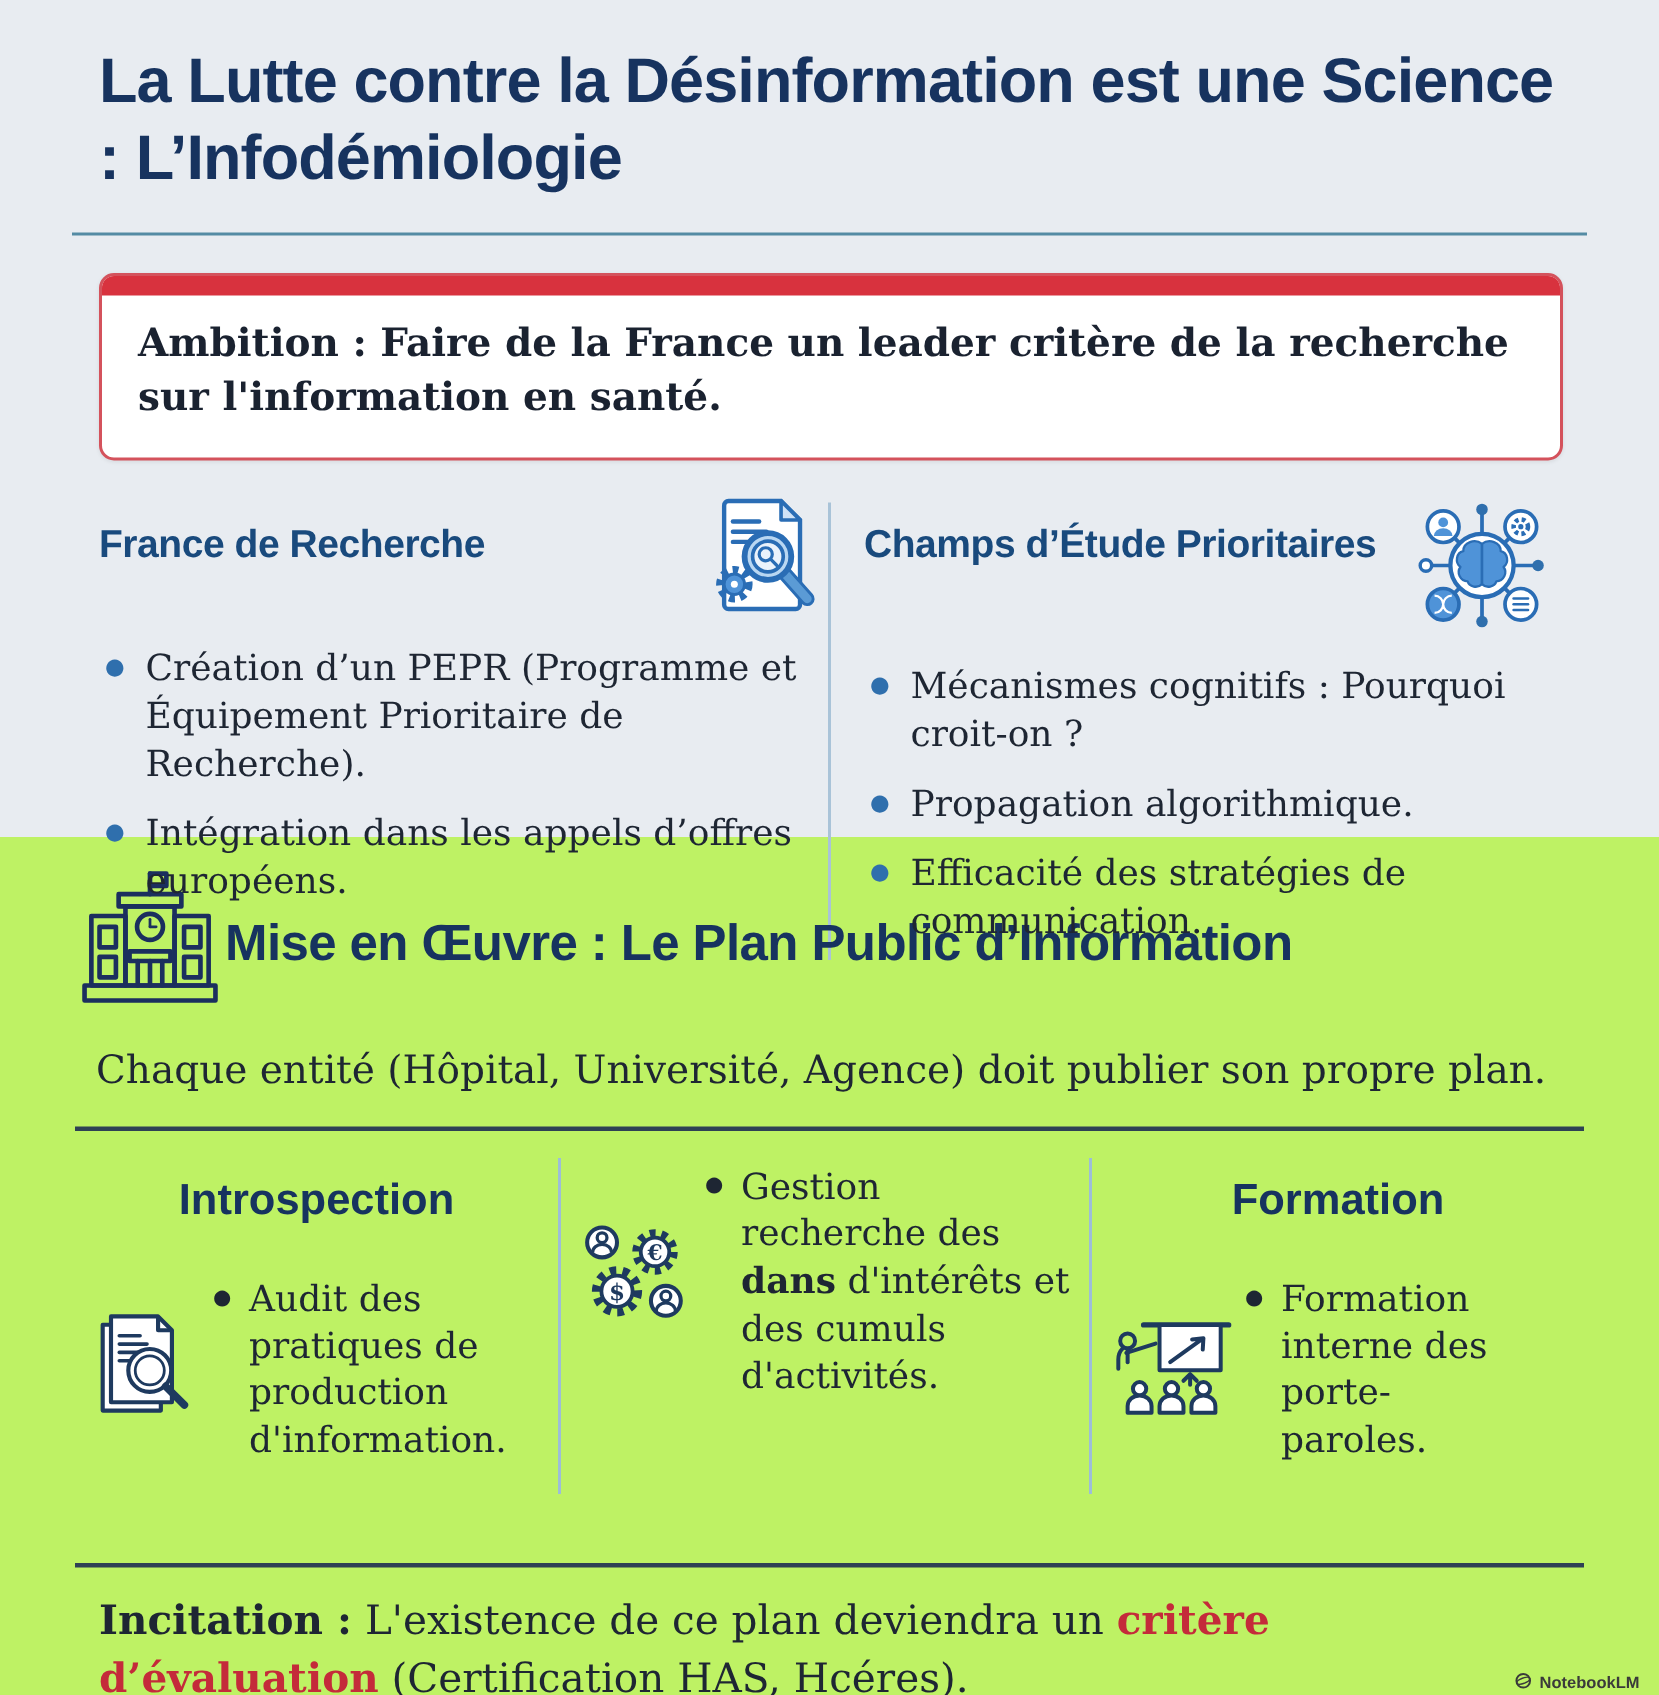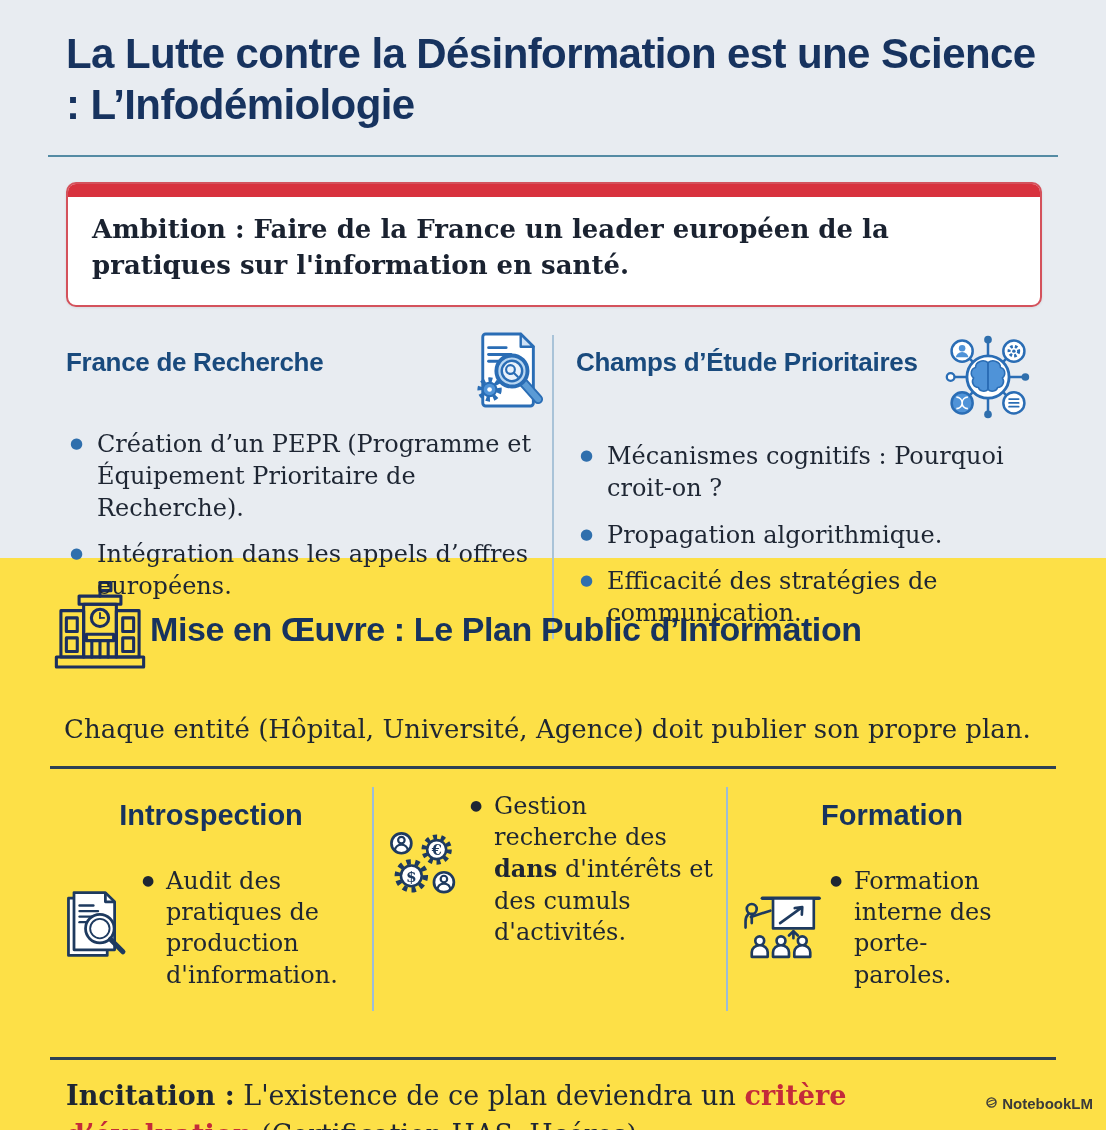--- a/index.html
+++ b/index.html
@@ -1,19 +1,19 @@
 <!DOCTYPE html>
 <html lang="fr"><head>
 <meta charset="utf-8">
 <style>
   * { margin:0; padding:0; box-sizing:border-box; }
   html,body { background:#f4f4f4; }
   .page {
     position:relative; width:1106px; height:1130px; margin:0 auto;
-    background:#fde047; overflow:hidden;
+    background:#bef264; overflow:hidden;
     font-family:"Liberation Sans", sans-serif; color:#1a2230;
   }
   
   .top-panel {
     background:#e8ecf1; height:558px; padding:28px 66px 0 66px;
   }
   .main-title {
     width:985px; font-weight:bold; font-size:42px; line-height:1.22;
     color:#17335f; letter-spacing:-0.6px;
   }
@@ -48,21 +48,21 @@
   ul.blue-bullets li::before {
     content:"●"; position:absolute; left:4px; top:5px; font-size:15px; color:#2f6fad;
   }
   
   .white-section { padding:0 50px; }
   .impl-header { display:flex; align-items:center; margin-top:18px; padding-left:0; }
   .impl-header h2 {
     font-size:34px; font-weight:bold; color:#17335f; letter-spacing:-0.4px;
   }
   .impl-subtitle {
-    margin:32px 0 0 14px;
+    margin:16px 0 0 14px;
     font-family:"DejaVu Serif", serif; font-size:26px; color:#1e2633;
   }
   hr.navy-rule { border:none; border-top:3px solid #2e4154; margin-top:22px; }
   .pillar-row { display:flex; margin-top:4px; min-height:262px; }
   .pillar { padding:14px 6px 0 6px; }
   .pillar.p1 { flex:0 0 322px; }
   .pillar.p2 { flex:0 0 352px; }
   .pillar.p3 { flex:1; }
   .pillar-divider { width:2px; background:#9dbdd8; margin:14px 0 24px 0; }
   .pillar h3 {
@@ -79,39 +79,39 @@
   .pillar.p1 .pillar-bullet { max-width:226px; }
   .pillar.p2 .pillar-bullet { max-width:246px; }
   .pillar.p3 .pillar-bullet { max-width:186px; }
   .bold { font-weight:bold; }
   .incitation {
     margin:16px 0 0 16px; width:962px;
     font-family:"DejaVu Serif", serif; font-size:27px; line-height:1.45; color:#1e2633;
   }
   .incitation .highlight { font-weight:bold; color:#c42b3a; }
   .watermark {
-    position:absolute; right:13px; bottom:18px;
+    position:absolute; right:13px; bottom:0;
     display:flex; align-items:center; gap:4px;
-    font-size:15px; font-weight:bold; color:#3a3a3a;
+    font-size:11px; font-weight:bold; color:#3a3a3a;
   }
 </style>
 </head>
 <body>
 
 <div class="page">
 
   <div class="top-panel">
 
     <h1 class="main-title">La Lutte contre la Désinformation est une Science : L’Infodémiologie</h1>
 
     <hr class="title-rule">
 
     <div class="ambition-box">
       <div class="ambition-bar"></div>
-      <div class="ambition-text">Ambition : Faire de la France un leader européen de la pratiques sur l'information en santé.</div>
+      <div class="ambition-text">Ambition : Faire de la France un leader critère de la recherche sur l'information en santé.</div>
     </div>
 
     <div class="research-row">
 
       <div class="research-col left">
         <div class="col-head">
           <h3>France de Recherche</h3>
           <span class="icon-wrap">
             <svg viewBox="0 0 74 82" width="72" height="80" aria-hidden="true">
               <path d="M12 3 h36 l13 13 v58 a3 3 0 0 1 -3 3 H12 a3 3 0 0 1 -3 -3 V6 a3 3 0 0 1 3 -3 z" fill="#fff" stroke="#2a6db5" stroke-width="3"></path>

